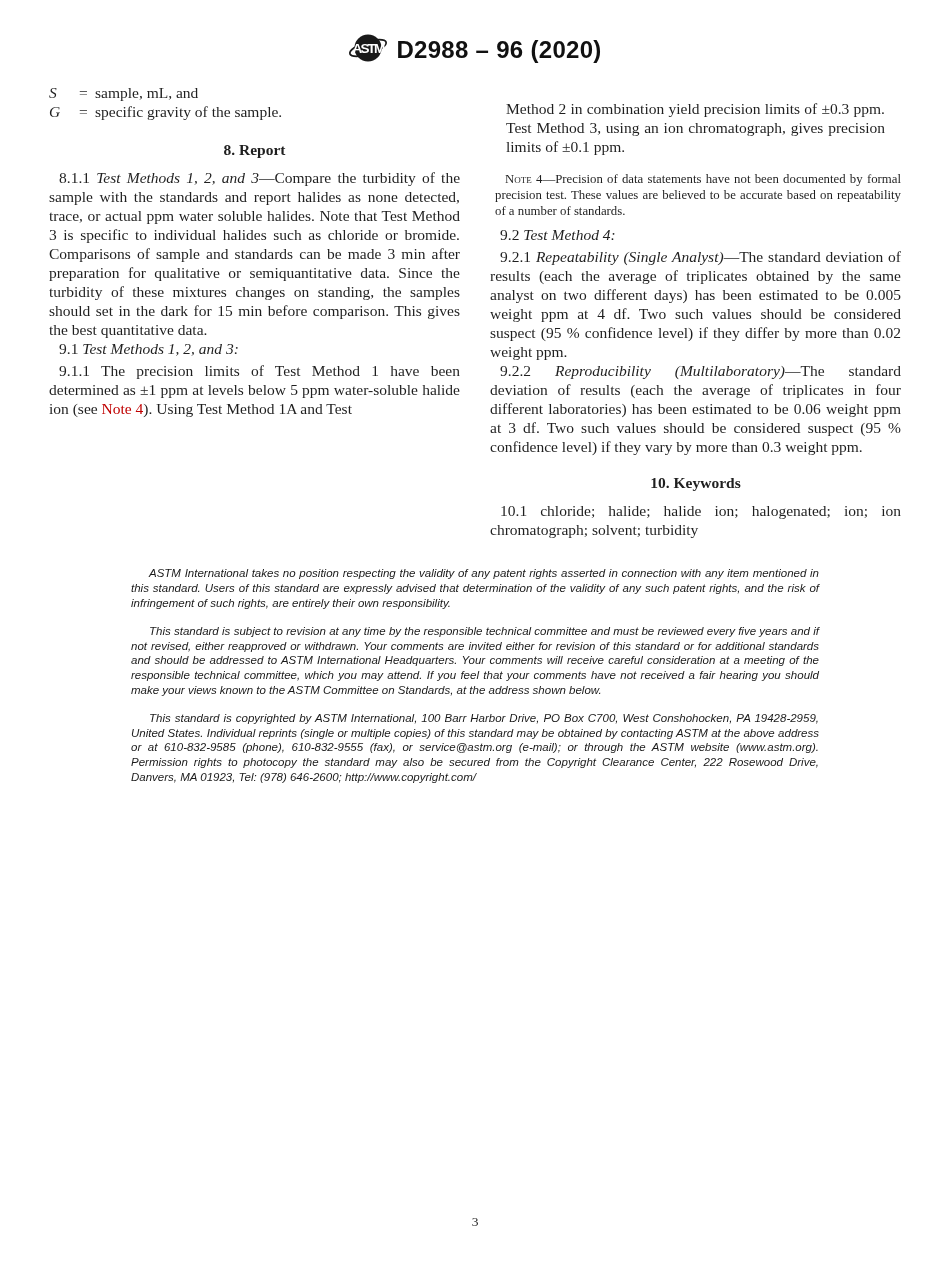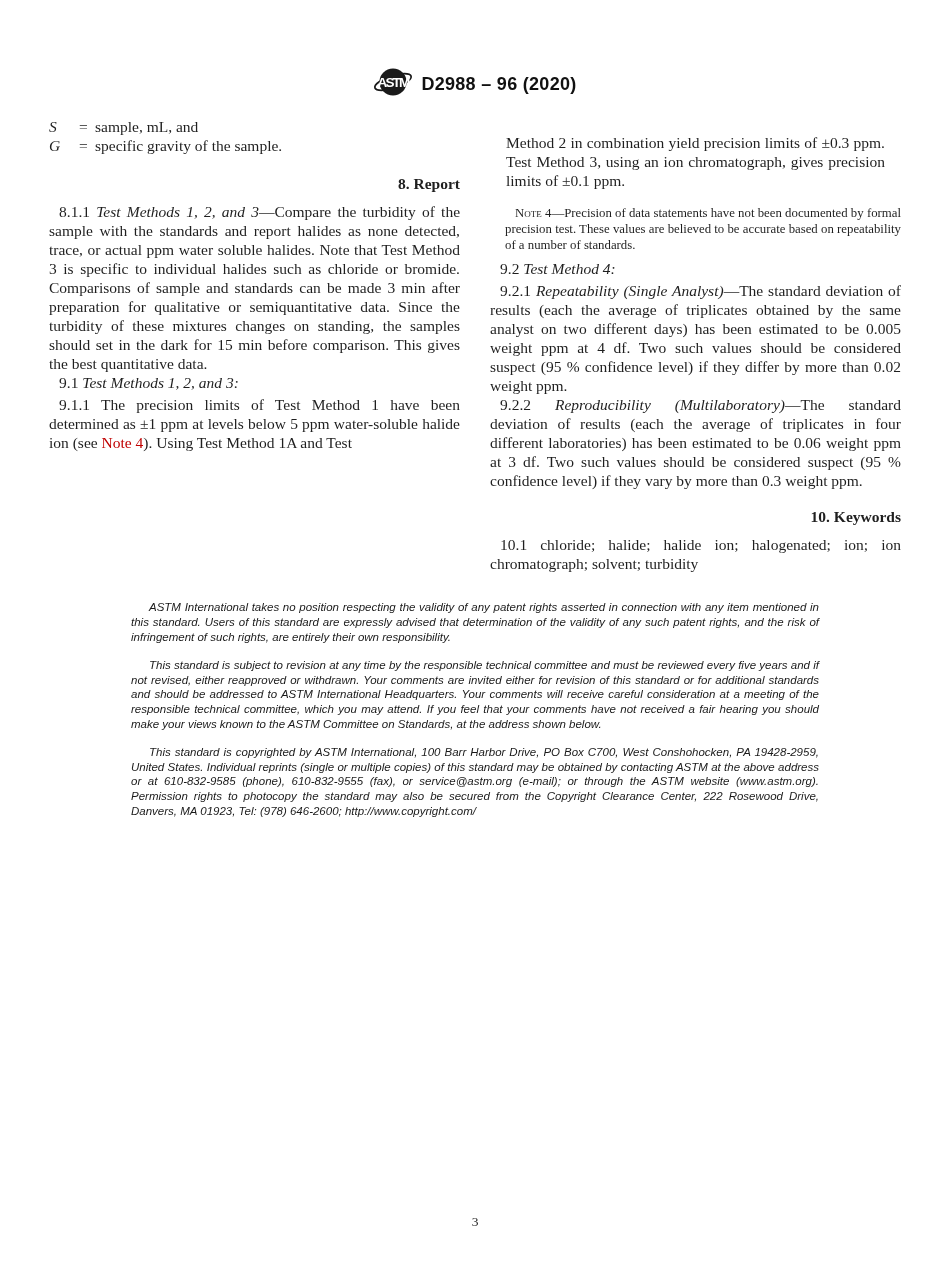--- a/index.html
+++ b/index.html
@@ -2,47 +2,47 @@
 <html><head>
 <meta charset="utf-8">
 <style>
   html,body{margin:0;padding:0;}
   body{
     width:950px;height:1272px;background:#ffffff;color:#1f1f1f;
     font-family:"Liberation Serif",serif;position:relative;overflow:hidden;
   }
   
   .doc-header{
-    padding-top:64px;display:flex;justify-content:center;align-items:center;gap:8px;
+    padding-top:30px;display:flex;justify-content:center;align-items:center;gap:8px;
   }
   .doc-title{
-    font-family:"Liberation Sans",sans-serif;font-weight:bold;font-size:18px;
+    font-family:"Liberation Sans",sans-serif;font-weight:bold;font-size:24px;
     letter-spacing:.3px;color:#111;
   }
   
   .content{
     display:flex;gap:30px;padding:0 49px;margin-top:13px;
   }
   .col{
     width:411px;font-size:15.5px;line-height:19px;text-align:justify;
   }
   .def-row{display:flex;text-align:left;}
   .def-sym{width:30px;font-style:italic;flex:none;}
   .def-eq{width:16px;flex:none;}
   .def-desc{flex:1;}
   .defs{margin-bottom:19px;}
   h3.sec{
-    font-size:15.5px;line-height:19px;font-weight:bold;margin:17px 0 9px 0;text-align:right;
+    font-size:15.5px;line-height:19px;font-weight:bold;margin:17px 0 9px 0;text-align:center;
   }
   p.para{margin:0;text-indent:10px;}
   p.para.tight{margin-bottom:3px;}
   p.cont{margin:16px;text-indent:0;}
   .it{font-style:italic;}
   .note-para{
-    font-size:12.8px;line-height:15.8px;margin:7px 0 6px 15px;text-indent:10px;
+    font-size:12.8px;line-height:15.8px;margin:7px 0 6px 5px;text-indent:10px;
   }
   .sc{font-variant:small-caps;}
   .xref{color:#c00000;text-decoration:none;cursor:pointer;}
   
   .footer{
     width:688px;margin:27px auto 1px auto;
     font-family:"Liberation Sans",sans-serif;font-style:italic;
     font-size:11.5px;line-height:14.6px;text-align:justify;color:#1a1a1a;
   }
   .footer p{margin:0 0 14px 0;text-indent:18px;}

